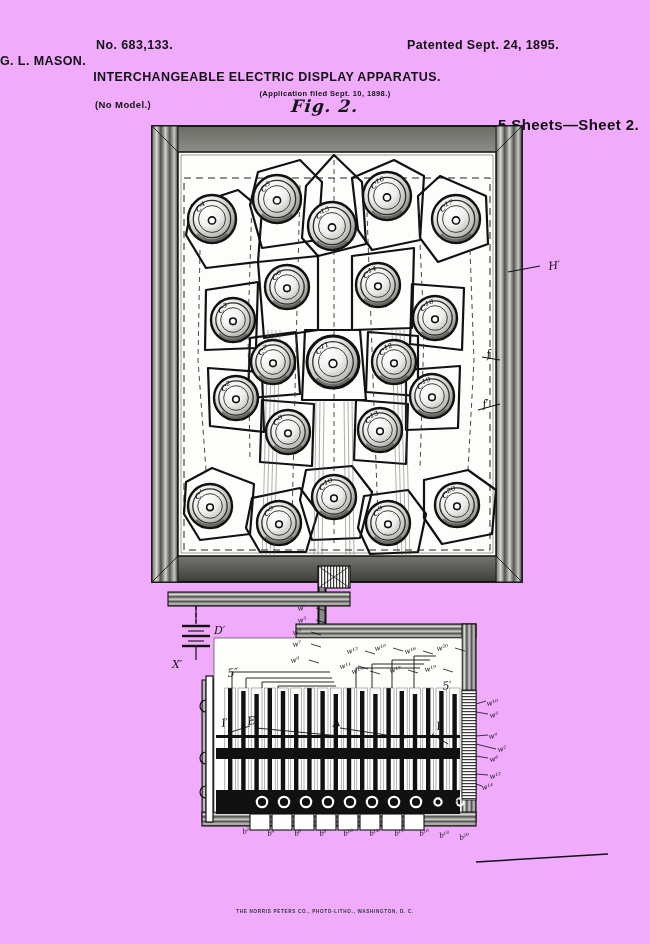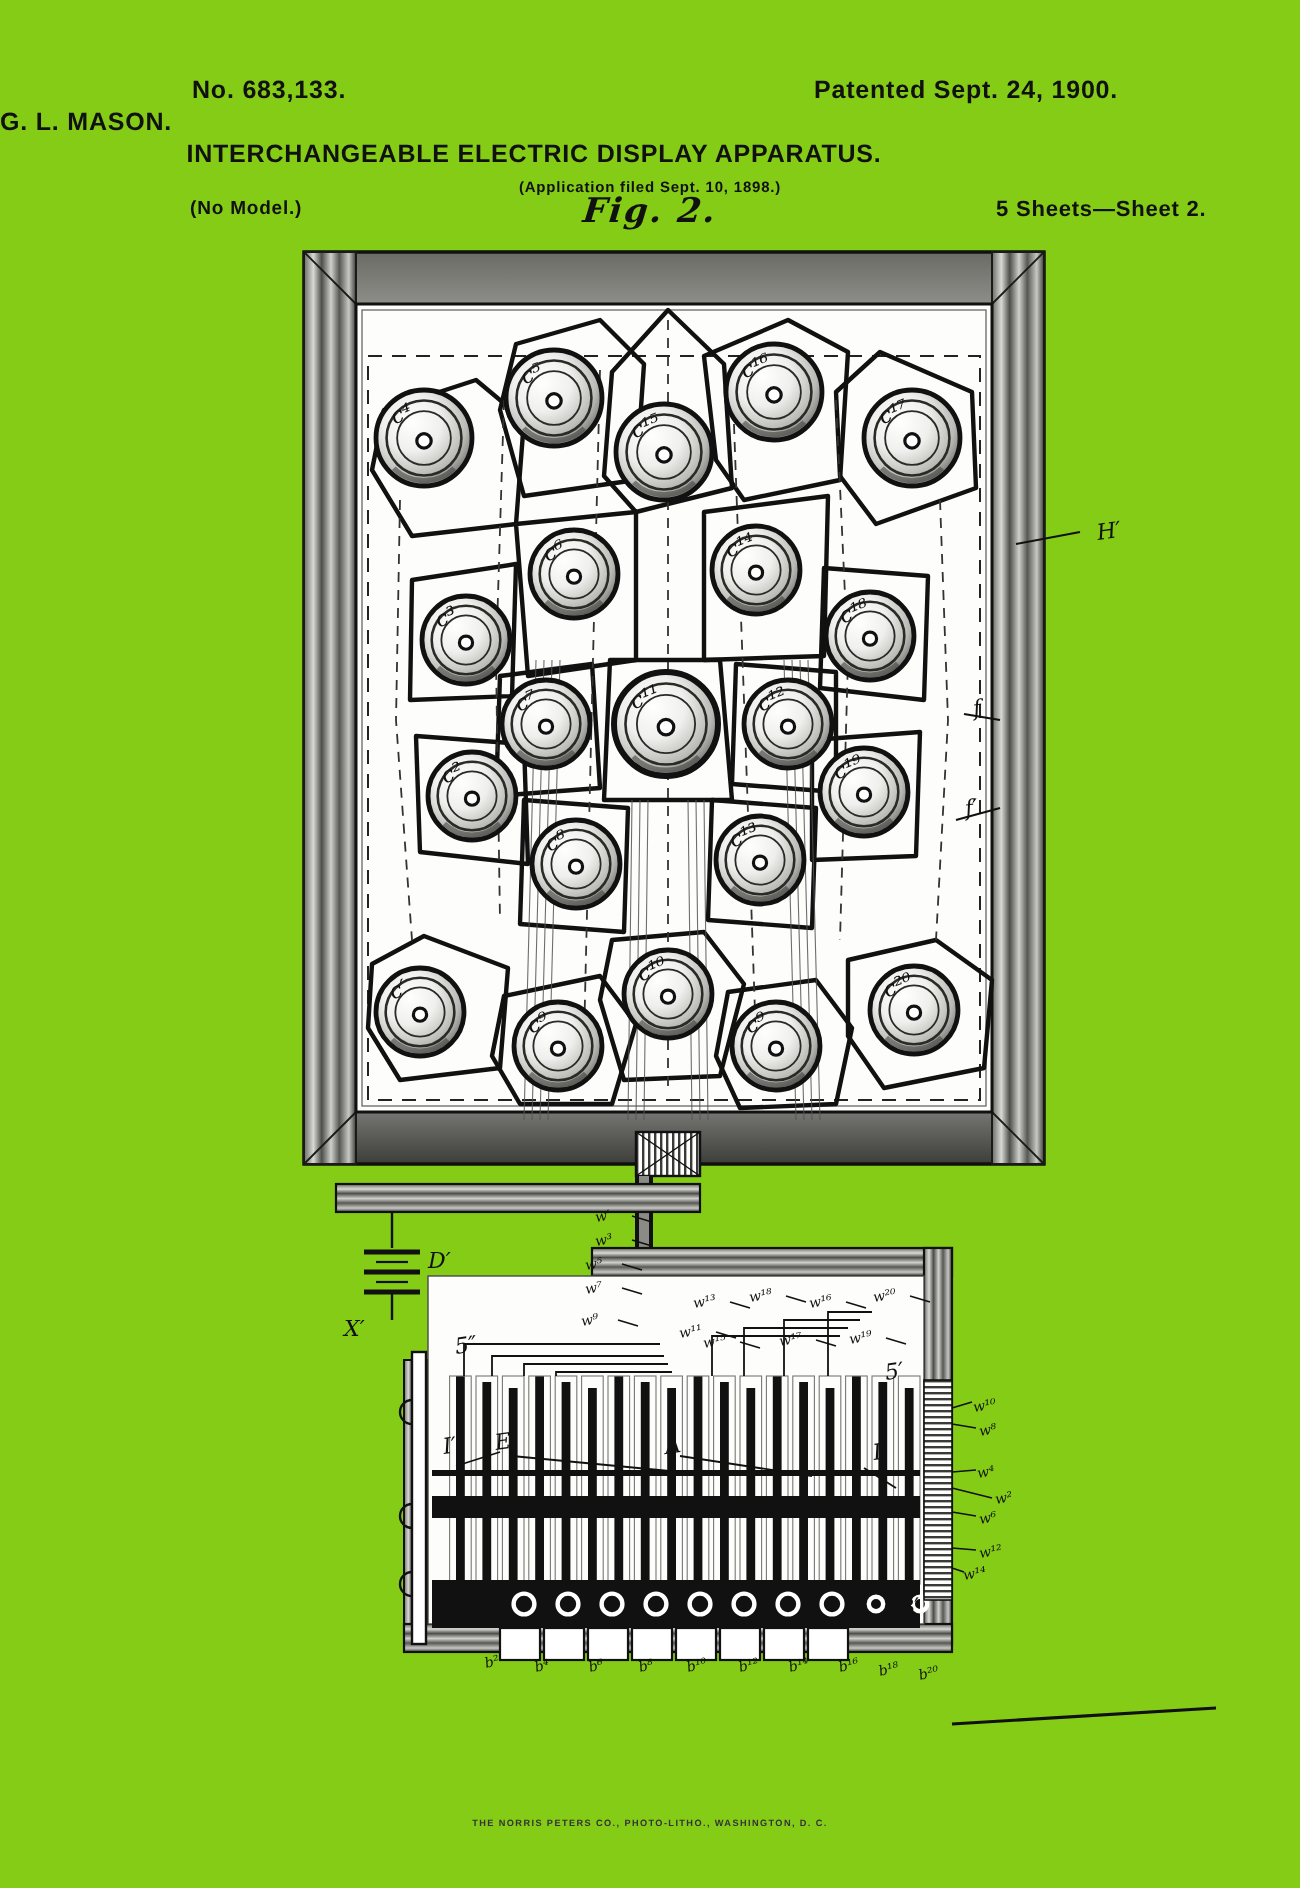--- a/index.html
+++ b/index.html
@@ -10,31 +10,31 @@
     width: 650px; height: 944px;
     position: relative;
     font-family: "Liberation Sans", sans-serif;
     color: #111;
     overflow: hidden;
   }
   #sheet {
     position: absolute;
     left: 0; top: 0;
     width: 650px; height: 944px;
-    background: #84cc16;
+    background: #f0abfc;
   }
   
   .hdr { position: absolute; font-weight: bold; letter-spacing: .4px; }
   #patno   { left: 96px;  top: 38px;  font-size: 12.5px; }
   #patdate { left: 407px; top: 38px;  font-size: 12.5px; }
   #inventor-name { left: 0; top: 54px; width: 650px; text-align: left; font-size: 12.5px; }
   #title   { left: 0; top: 70px; width: 534px; text-align: center; font-size: 12.5px; }
   #appfiled{ left: 0; top: 89px; width: 650px; text-align: center; font-size: 7.5px; font-weight: bold; }
   #nomodel { left: 95px; top: 99px; font-size: 9.5px; font-weight: bold; text-align: right; }
-  #sheets  { left: 498px; top: 99px; font-size: 11px; font-weight: bold; }
+  #sheets  { left: 498px; top: 116px; font-size: 15px; font-weight: bold; }
   #figlabel {
     left: 0; top: 96px; width: 650px; text-align: center;
     font-family: "DejaVu Serif", serif; font-style: italic;
     font-size: 17px; font-weight: bold;
     letter-spacing: 1px;
     transform: skewX(-6deg);
   }
   
   #footer {
     position: absolute; left: 0; top: 909px; width: 650px;
@@ -58,21 +58,21 @@
   .sig-big { font-size: 19px; }
   .sig-med { font-size: 13px; }
   .sig-sm  { font-size: 11px; }
 </style>
 </head>
 <body>
 
 <div id="sheet">
 
   <div class="hdr" id="patno">No. 683,133.</div>
-  <div class="hdr" id="patdate">Patented Sept. 24, 1900.</div>
+  <div class="hdr" id="patdate">Patented Sept. 24, 1895.</div>
   <div class="hdr" id="inventor-name">G. L. MASON.</div>
   <div class="hdr" id="title">INTERCHANGEABLE ELECTRIC DISPLAY APPARATUS.</div>
   <div class="hdr" id="appfiled">(Application filed Sept. 10, 1898.)</div>
   <div class="hdr" id="nomodel">(No Model.)</div>
   <div class="hdr" id="sheets">5 Sheets—Sheet 2.</div>
   <div class="hdr" id="figlabel">Fig. 2.</div>
 
   <svg id="drawing" viewBox="0 0 650 944">
     <defs>
 

